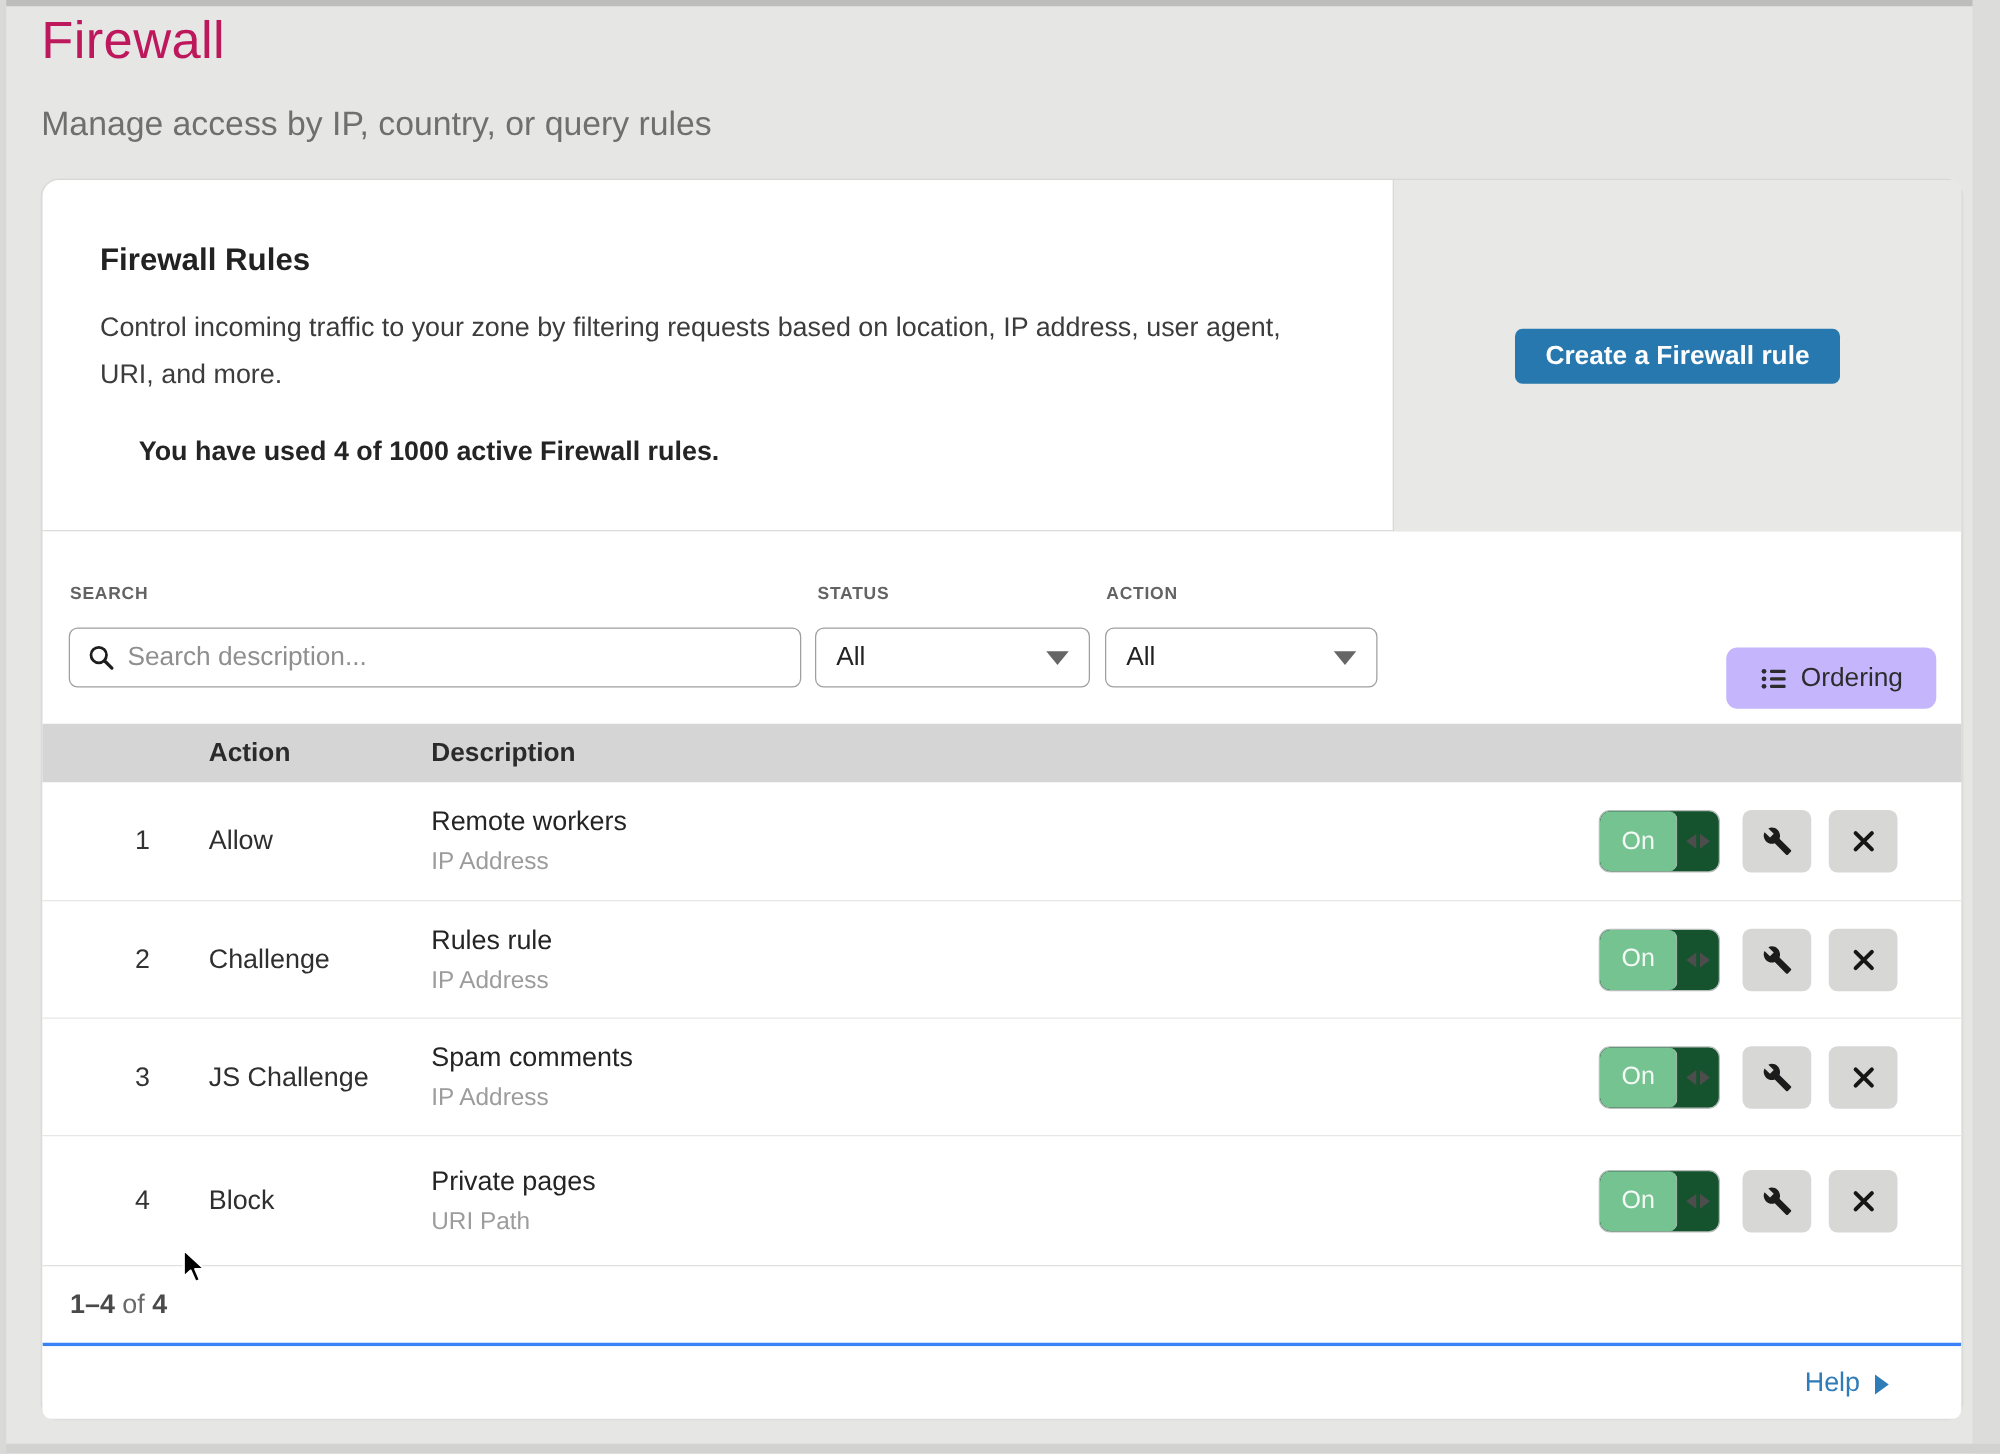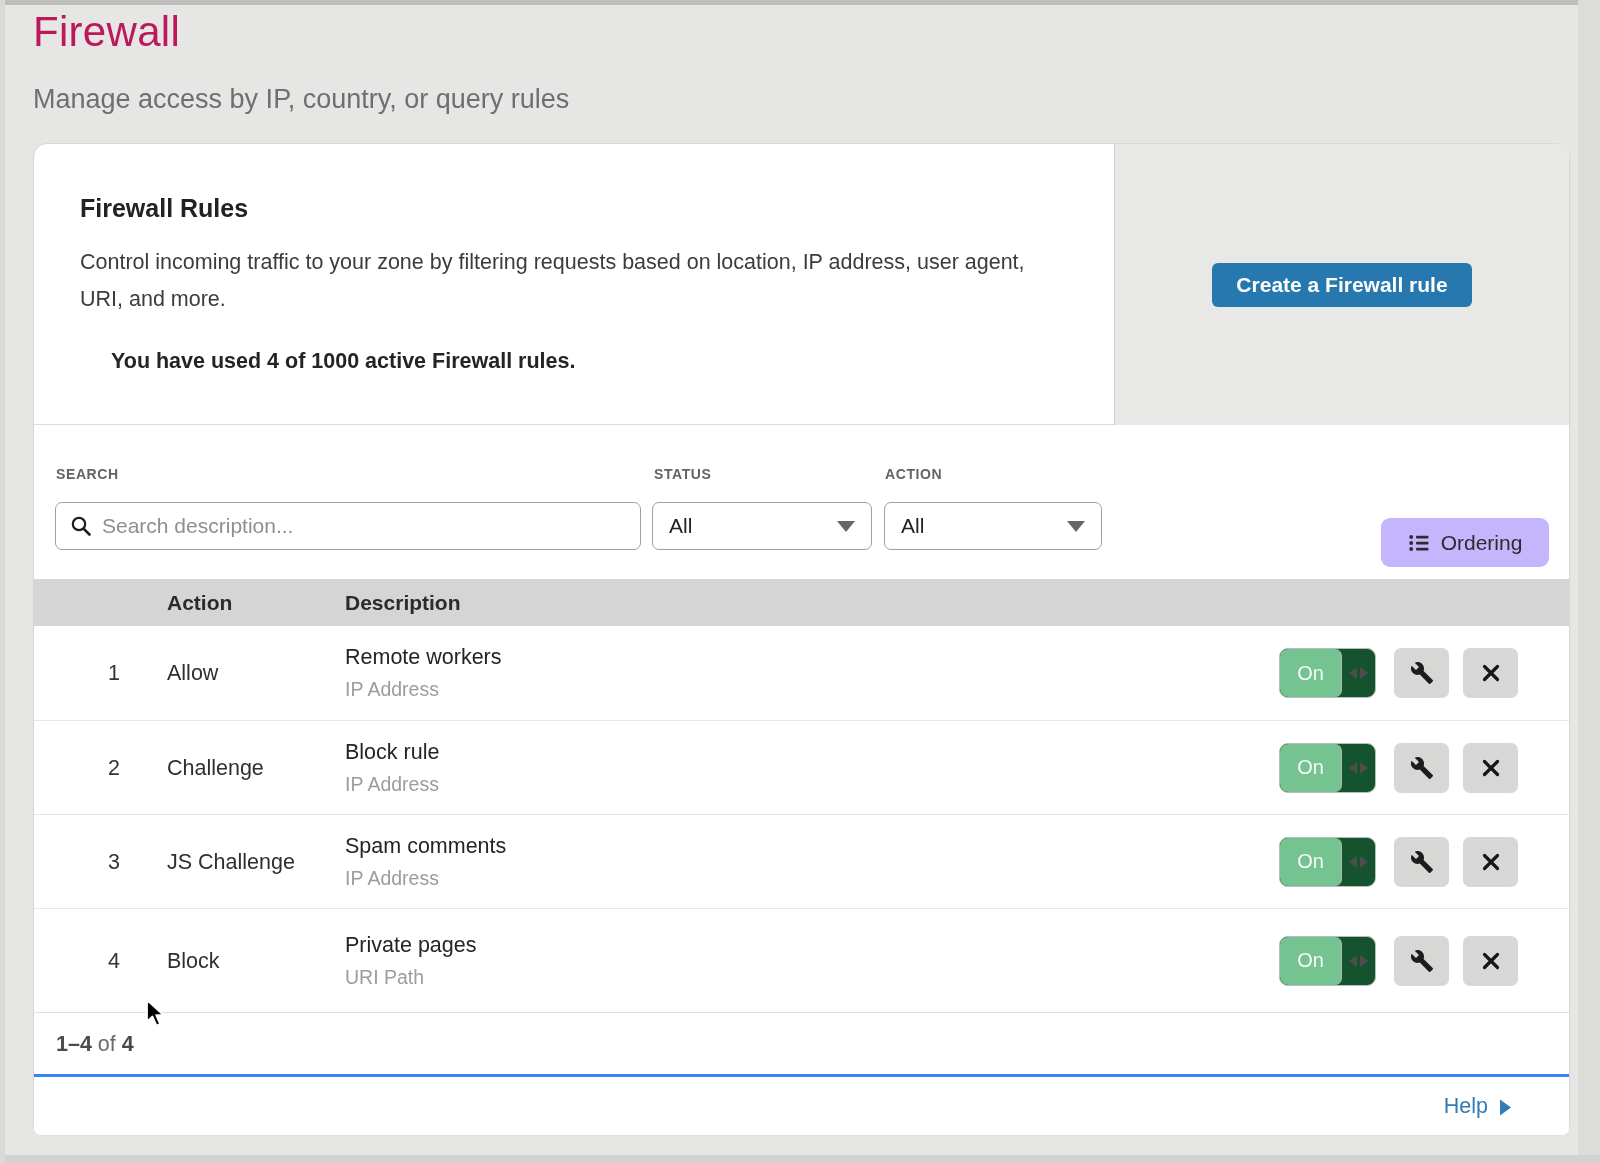--- a/index.html
+++ b/index.html
@@ -212,21 +212,21 @@
       <svg width="20" height="20" viewBox="0 0 20 20">
           <path d="M3.5 3.5 L16.5 16.5 M16.5 3.5 L3.5 16.5" stroke="#161616" stroke-width="3.2" stroke-linecap="round"></path>
         </svg>
     </button>
   </div>
 
   <div class="trow row-2">
     <div class="cell-num">2</div>
     <div class="cell-action">Challenge</div>
     <div class="cell-desc">
-      <div class="desc-title">Block rule</div>
+      <div class="desc-title">Rules rule</div>
       <div class="desc-sub">IP Address</div>
     </div>
     <div class="toggle">
       <span class="toggle-on">On</span>
       <span class="toggle-handle">
           <i class="tri-l"></i>
           <i class="tri-r"></i>
         </span>
     </div>
     <button class="icon-btn btn-wrench">

